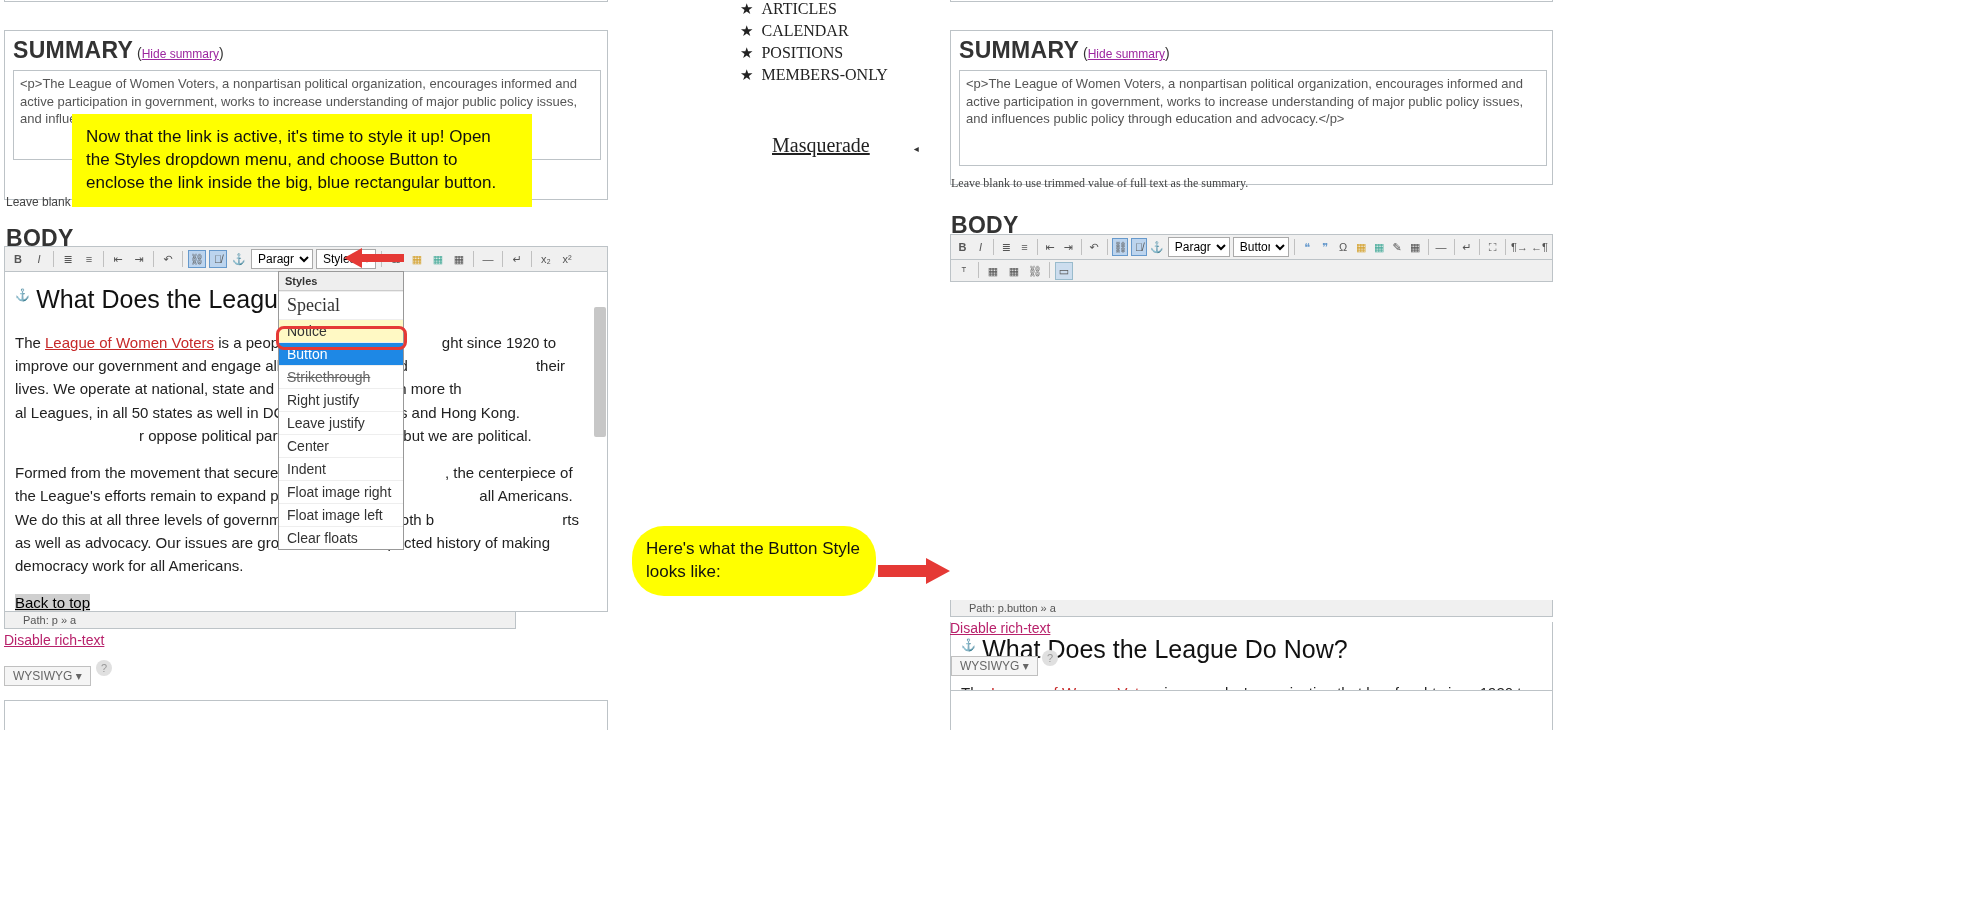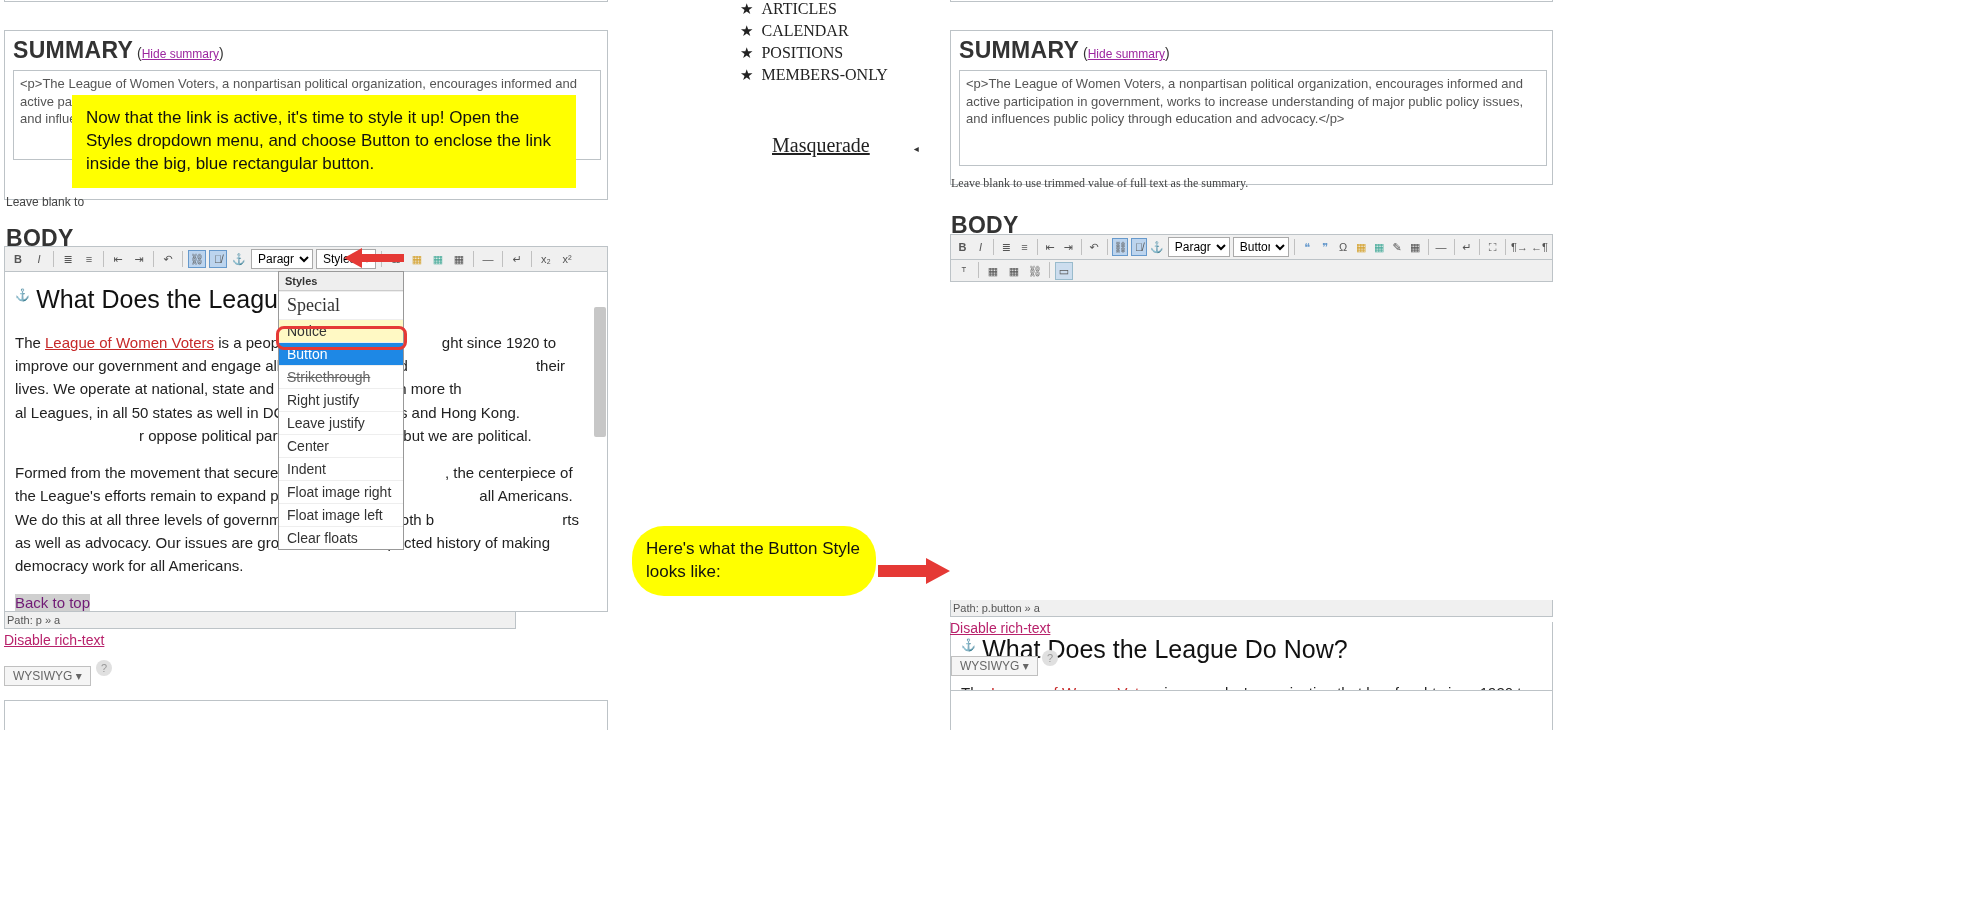--- a/index.html
+++ b/index.html
@@ -29,21 +29,21 @@
 
   
   .editor { border: 1px solid #bdc3c7; border-top: none; background: #fff; padding: 8px 10px; font-size: 15px; line-height: 1.55; color: #222; position: relative; overflow: hidden; }
   .editor h2 { font-size: 25px; font-weight: 400; margin: 6px 0 14px; color: #111; }
   .editor .link { color: #c62828; text-decoration: underline; }
   .editor p { margin-bottom: 14px; }
   .scrollbar { position: absolute; right: 1px; top: 35px; width: 12px; height: 130px; background: #c7c7c7; border-radius: 2px; }
   .anchor-icn { color: #888; font-size: 12px; vertical-align: top; margin-right: 2px; display: inline-block; margin-top: 6px; }
 
   
-  .pathbar { background: #f0f0f0; border: 1px solid #bdc3c7; border-top: none; font-size: 11px; color: #555; padding: 2px 2px; }
+  .pathbar { background: #f0f0f0; border: 1px solid #bdc3c7; border-top: none; font-size: 11px; color: #555; padding: 2px 18px; }
   .disable-link { color: #b8216b; text-decoration: underline; font-size: 14px; display: inline-block; margin-top: 4px; cursor: pointer; }
   .wysbtn { display: inline-block; margin-top: 10px; border: 1px solid #c0c0c0; background: #f5f5f5; font-size: 12px; padding: 2px 8px; color: #666; }
   .help-icn { display: inline-block; width: 16px; height: 16px; border-radius: 8px; background: #e0e0e0; color: #999; font-size: 11px; text-align: center; line-height: 16px; margin-left: 6px; vertical-align: middle; }
 
   
   .dd { background: #fff; border: 1px solid #999; font-size: 14px; }
   .dd .dd-hdr { background: #eee; font-size: 11px; font-weight: 700; padding: 3px 6px; color: #333; border-bottom: 1px solid #ccc; }
   .dd .dd-item { padding: 3px 8px; cursor: pointer; border-top: 1px solid #eee; }
   .dd .special { font-family: Georgia, serif; font-size: 18px; color: #333; }
   .dd .notice { background: #fff9c4; }
@@ -54,21 +54,21 @@
   
   .nav-item { font-family: Georgia, serif; font-size: 16px; color: #222; margin: 4px 0; display: flex; align-items: center; gap: 8px; }
   .star { font-size: 15px; }
   .masq { font-family: Georgia, serif; font-size: 20px; text-decoration: underline; color: #222; cursor: pointer; display: inline-block; }
   .masq-arrow { font-size: 10px; margin-left: 40px; color: #333; }
 
   
   .callout { background: #ffff00; padding: 12px 14px; font-size: 17px; color: #111; line-height: 1.35; }
 
   
-  .backtop-hl { background: #cfcfcf; color: #701a75; }
+  .backtop-hl { background: #cfcfcf; text-decoration: underline; color: #000000; }
 </style>
 </head>
 <body>
 
 <div class="canvas">
 
   <div class="abs panel-border" style="left:4px; top:-20px; width:604px; height:22px;"></div>
   <div class="abs panel-border" style="left:950px; top:-20px; width:603px; height:22px;"></div>
 
   <div class="abs panel-border" style="left:4px; top:30px; width:604px; height:170px;">
@@ -151,21 +151,21 @@
   </div>
   <div class="abs red-ring" style="left:276px; top:326px; width:131px; height:24px;"></div>
 
   <div class="abs pathbar" style="left:4px; top:612px; width:512px;">Path: p » a</div>
   <span class="abs disable-link" style="left:4px; top:628px;">Disable rich-text</span>
   <span class="abs wysbtn" style="left:4px; top:656px;">WYSIWYG ▾</span>
   <span class="abs help-icn" style="left:90px; top:660px;">?</span>
 
   <div class="abs panel-border" style="left:4px; top:700px; width:604px; height:36px;"></div>
 
-  <div class="abs callout" style="left:72px; top:95px; width:504px;">Now that the link is active, it's time to style it up! Open the Styles dropdown menu, and choose Button to enclose the link inside the big, blue rectangular button.</div>
+  <div class="abs callout" style="left:72px; top:114px; width:460px;">Now that the link is active, it's time to style it up! Open the Styles dropdown menu, and choose Button to enclose the link inside the big, blue rectangular button.</div>
 
   <svg class="abs" style="left:344px; top:246px;" width="60" height="24">
     <polygon points="0,12 18,2 18,8 60,8 60,16 18,16 18,22" fill="#e53935"></polygon>
   </svg>
 
   <div class="abs" style="left:740px; top:-4px;">
     <div class="nav-item">
         <span class="star">★</span>
         <span>ARTICLES</span>
       </div>

